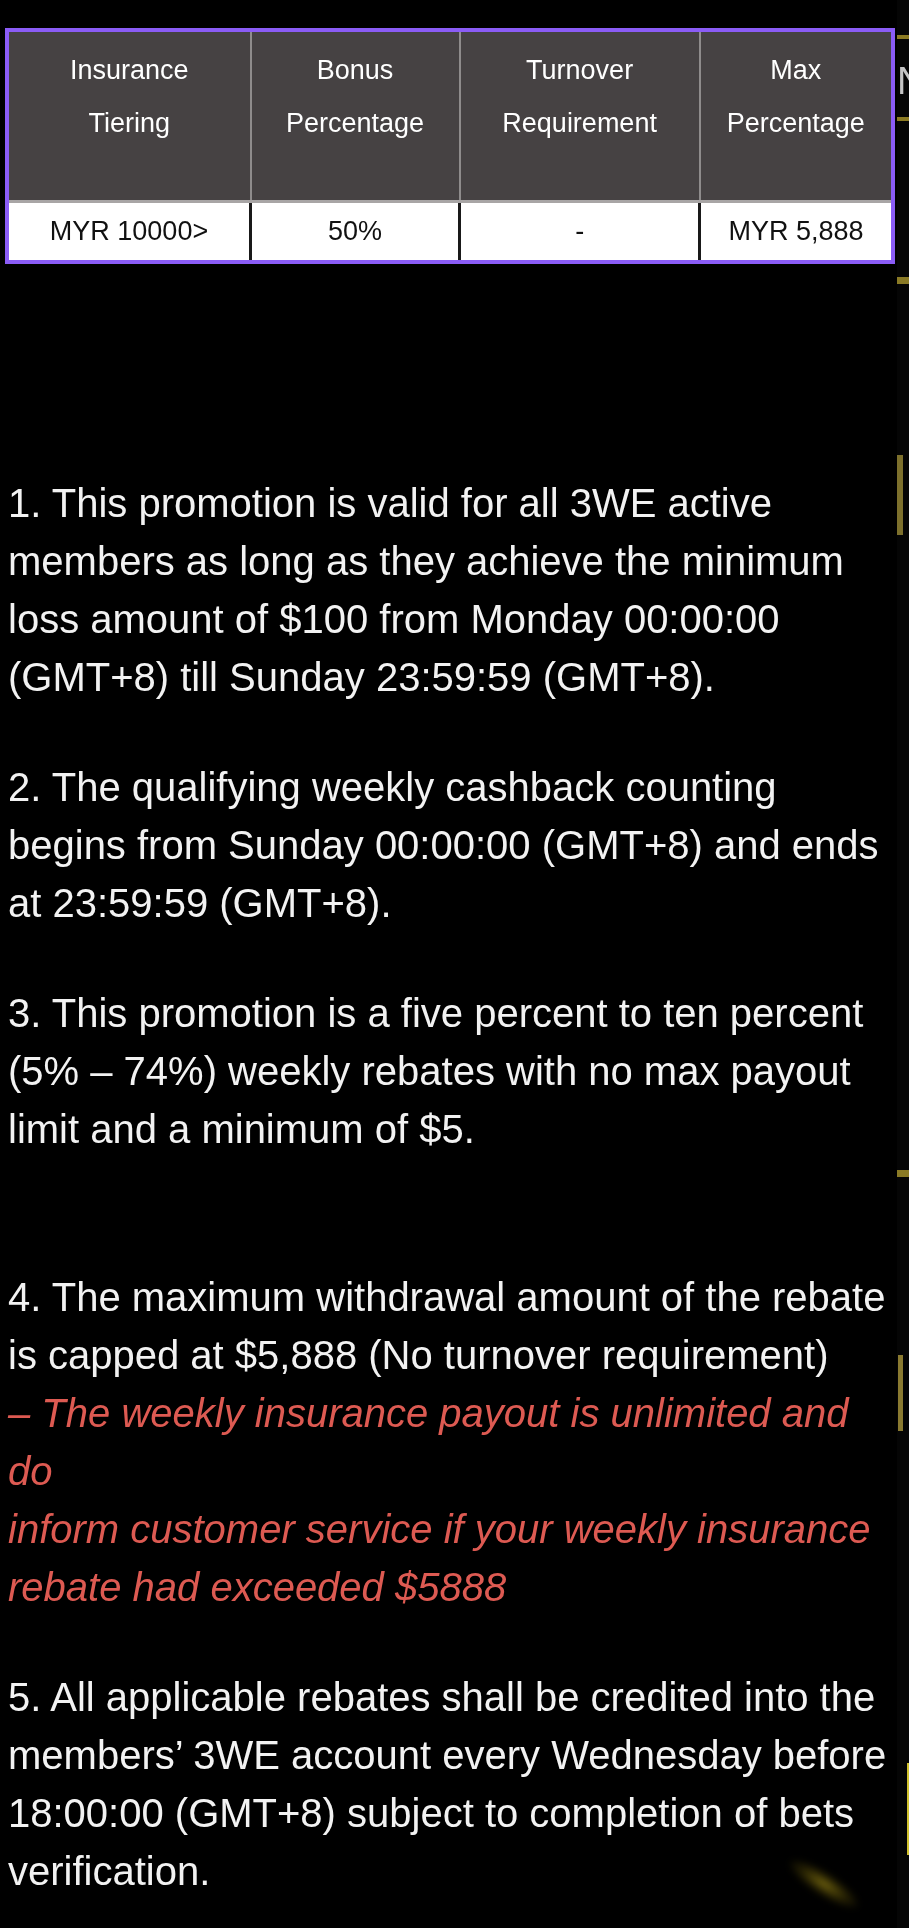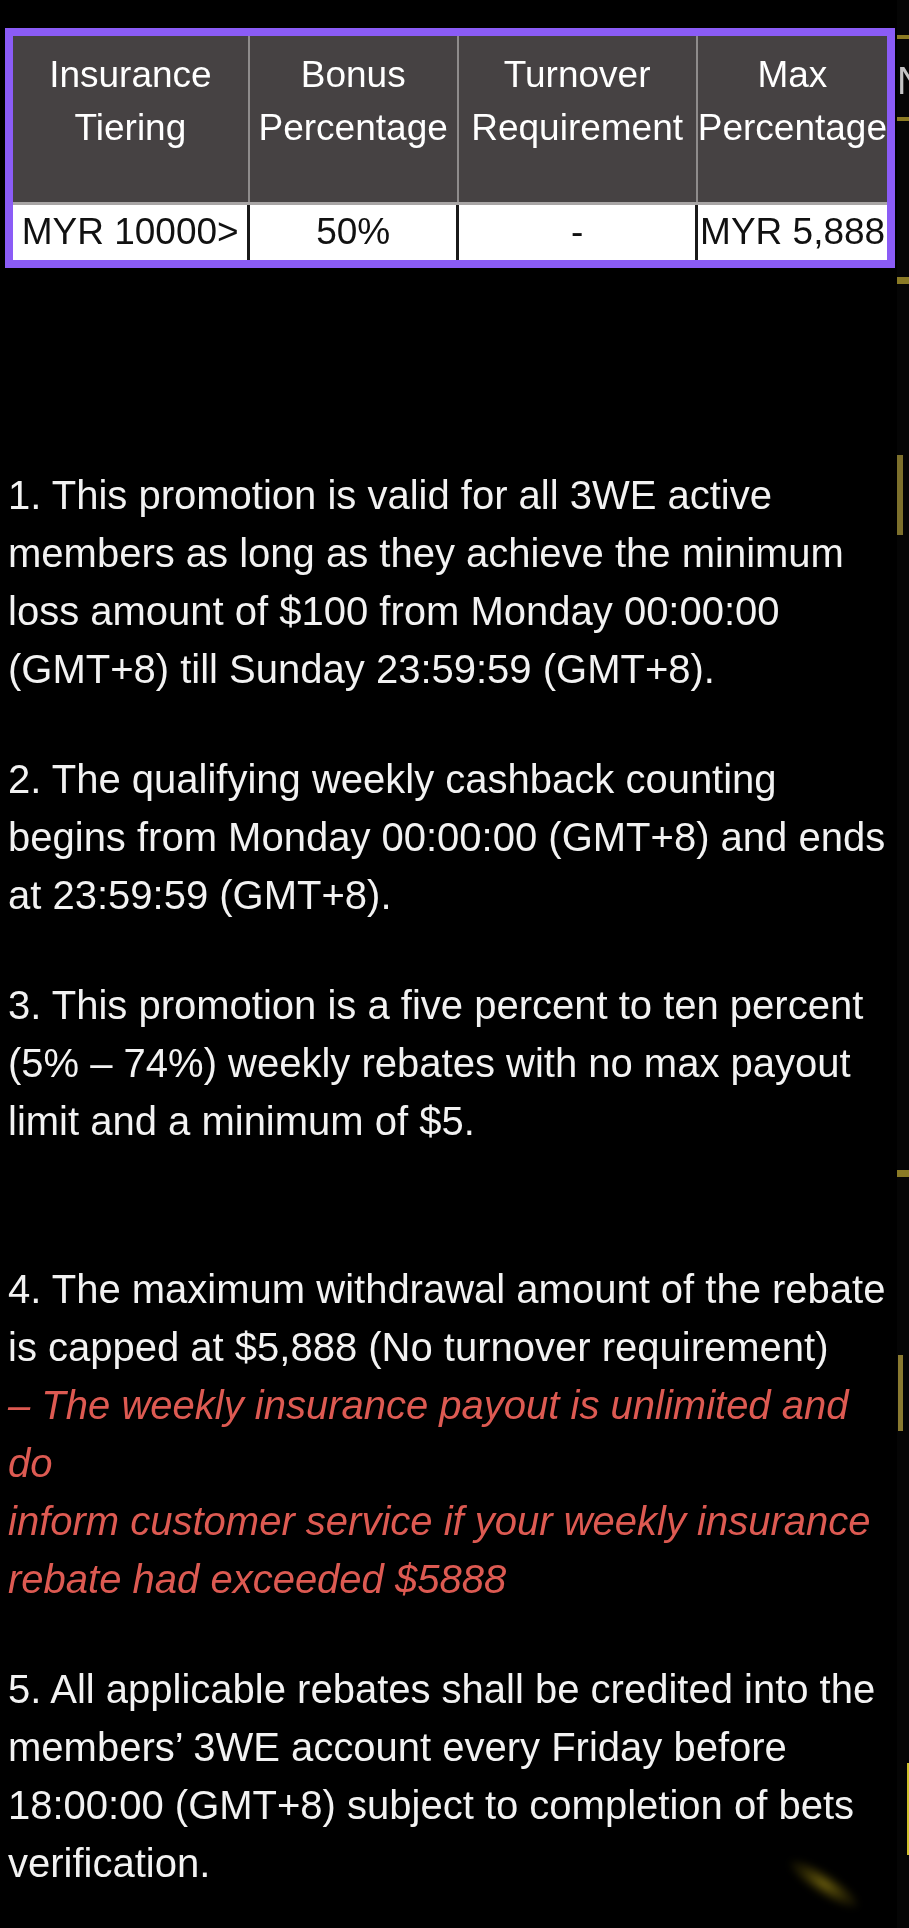--- a/index.html
+++ b/index.html
@@ -9,22 +9,22 @@
     position: relative; overflow: hidden;
     font-family: "Liberation Sans", sans-serif;
     color: #f2f2f2;
   }
 
   
   .tier-table {
     position: absolute; left: 5px; top: 28px;
     width: 890px;
     border-collapse: collapse;
-    border: 8px solid #8b5cf6;
-    font-size: 37px;
+    border: 4px solid #8b5cf6;
+    font-size: 27px;
   }
   .tier-table th {
     background: #464243;
     color: #ffffff;
     font-weight: normal;
     vertical-align: top;
     padding-top: 12px;
     height: 171px;
     line-height: 53px;
     white-space: pre-line;
@@ -46,21 +46,21 @@
   .col-max { width: 194px; }
 
   
   .terms {
     position: absolute; left: 8px; top: 466px;
     width: 885px;
     font-size: 40px;
     line-height: 58px;
     color: #f2f2f2;
   }
-  .terms .para { margin-bottom: 52px; white-space: pre-line; }
+  .terms .para { margin-bottom: 52px; white-space: pre-line; margin-top: 8px; }
   .red-note {
     color: #dd5a52;
     font-style: italic;
     white-space: pre-line;
   }
 
   
   .edge-strip {
     position: absolute; left: 897px; top: 0; width: 12px; height: 1928px;
     background: #050505; overflow: hidden;
@@ -117,34 +117,34 @@
     </tr>
   </tbody>
 </table>
 
 <div class="terms">
   <p class="para">1. This promotion is valid for all 3WE active
 members as long as they achieve the minimum
 loss amount of $100 from Monday 00:00:00
 (GMT+8) till Sunday 23:59:59 (GMT+8).</p>
   <p class="para">2. The qualifying weekly cashback counting
-begins from Monday 00:00:00 (GMT+8) and ends
+begins from Sunday 00:00:00 (GMT+8) and ends
 at 23:59:59 (GMT+8).</p>
   <p class="para">3. This promotion is a five percent to ten percent
 (5% – 74%) weekly rebates with no max payout
 limit and a minimum of $5.</p>
   <p class="para">
     <span>4. The maximum withdrawal amount of the rebate
 is capped at $5,888 (No turnover requirement)</span>
     <span class="red-note">– The weekly insurance payout is unlimited and do
 inform customer service if your weekly insurance
 rebate had exceeded $5888</span>
   </p>
   <p class="para">5. All applicable rebates shall be credited into the
-members’ 3WE account every Friday before
+members’ 3WE account every Wednesday before
 18:00:00 (GMT+8) subject to completion of bets
 verification.</p>
 
 </div>
 
 <div class="edge-strip">
   <div class="frag dash-1"></div>
   <div class="frag partial-letter">N</div>
   <div class="frag dash-2"></div>
   <div class="frag dash-3"></div>

